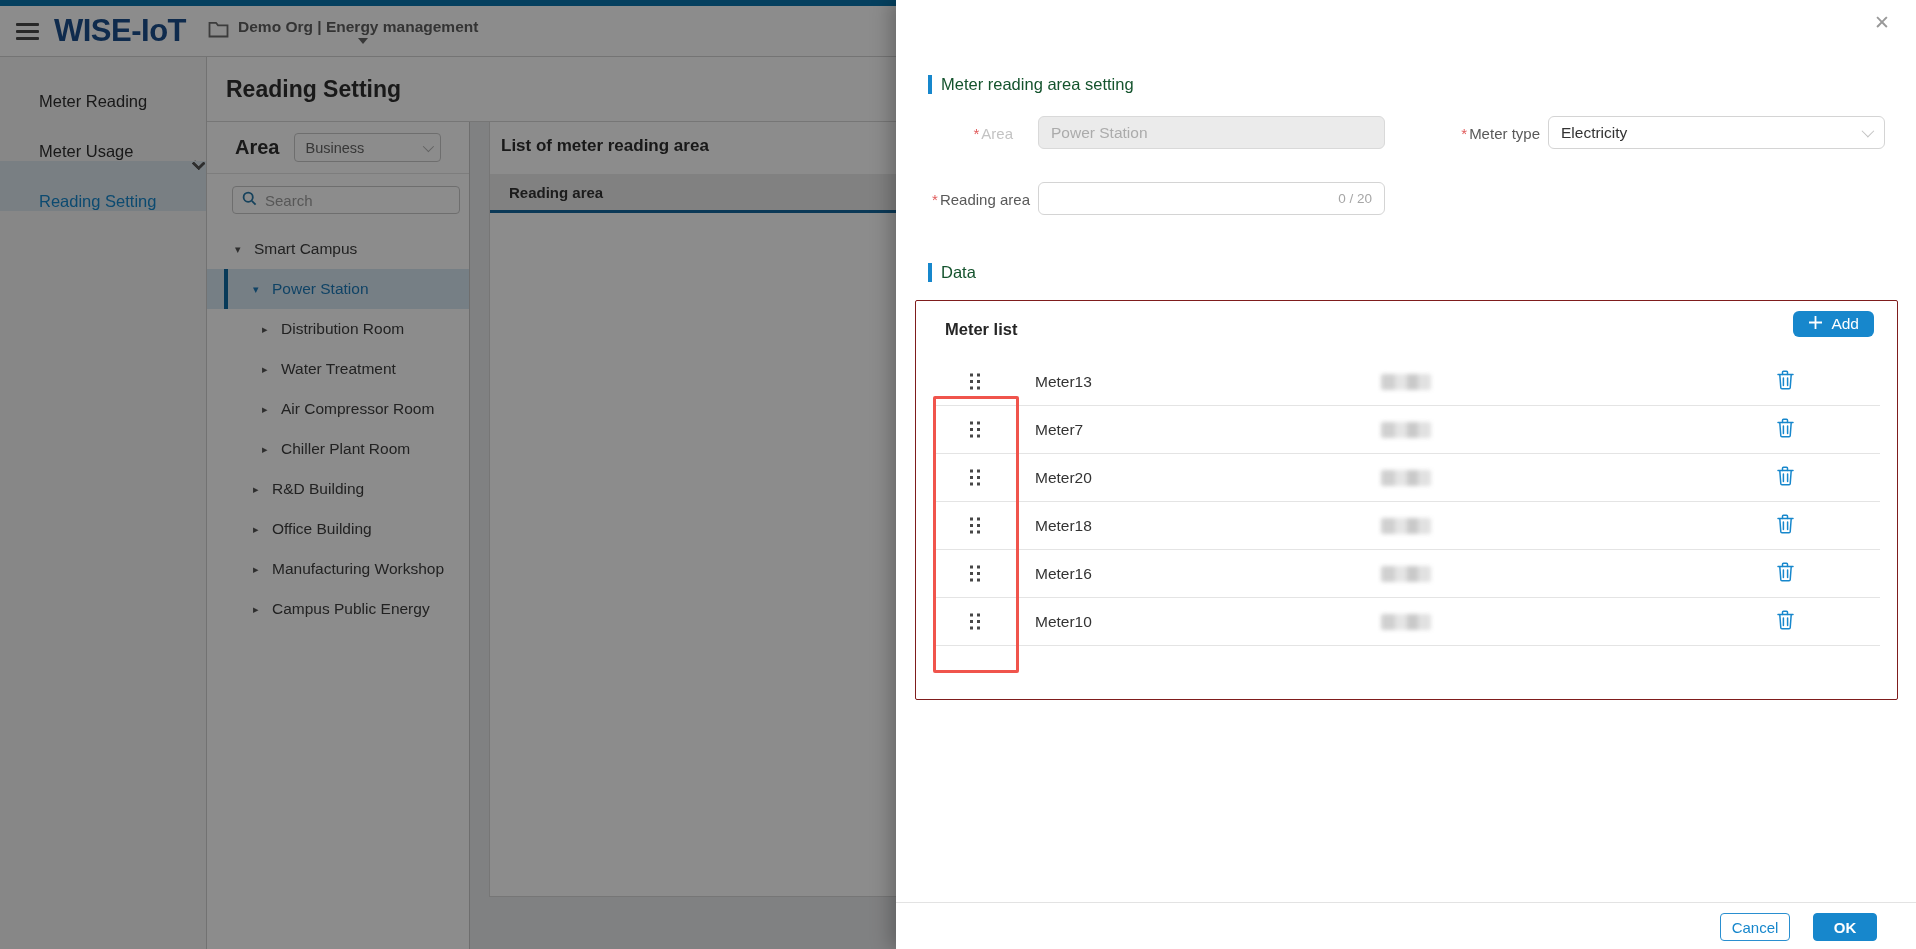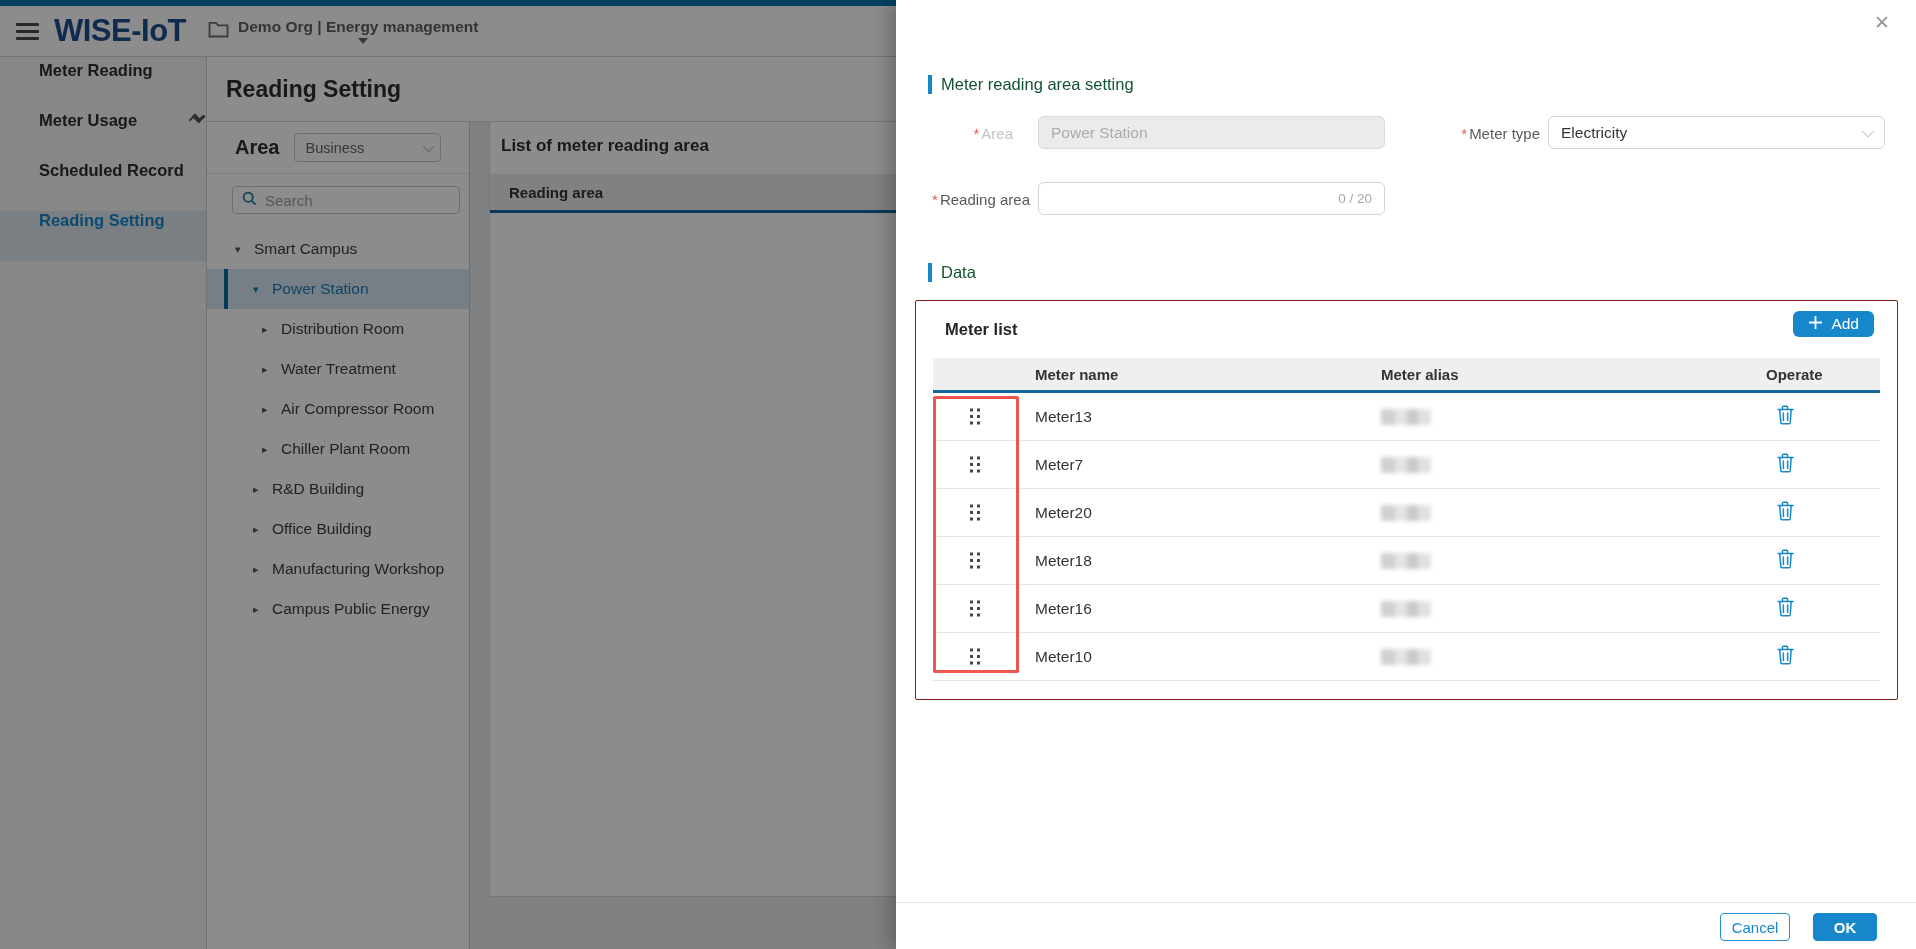--- a/index.html
+++ b/index.html
@@ -19,21 +19,21 @@
   .appbar{position:absolute;top:6px;left:0;width:100%;height:51px;background:#fff;border-bottom:1px solid #d4d4d4;display:flex;align-items:center;}
   .hamburger{width:23px;height:17px;margin-left:16px;display:flex;flex-direction:column;justify-content:space-between;cursor:pointer;}
   .hamburger i{display:block;height:3px;background:#4a4a4a;border-radius:1px;}
   .logo{margin-left:15px;font-size:31px;font-weight:800;letter-spacing:-0.5px;color:var(--brand);}
   .folder-ic{margin-left:22px;}
   .orgsel{margin-left:9px;display:flex;align-items:center;font-size:15.5px;font-weight:700;color:#5f5f5f;cursor:pointer;flex-direction:column;}
   .orgsel .tri{width:0;height:0;border-left:5px solid transparent;border-right:5px solid transparent;border-top:6px solid #666;margin-left:9px;margin-top:2px;}
 
   
   .sidebar{position:absolute;top:57px;left:0;width:207px;bottom:0;background:#f6f6f6;border-right:1px solid #cfcfcf;padding-top:4px;}
-  .side-item{position:relative;display:flex;align-items:flex-start;font-weight:700;color:#2e2e2e;cursor:pointer;}
+  .side-item{position:relative;display:flex;align-items:flex-end;font-weight:400;color:#2e2e2e;cursor:pointer;}
   .side-item.main{height:56px;padding-left:20px;font-size:17.5px;}
   .side-item.sub{height:50px;padding-left:39px;font-size:16.5px;}
   .side-item.active{background:#dde8ef;color:var(--accent);}
   .chev{position:absolute;right:26px;width:9px;height:9px;border-right:2px solid #555;border-bottom:2px solid #555;}
   .chev.down{transform:rotate(45deg) translateY(-3px);}
   .chev.up{transform:rotate(-135deg) translateY(-2px);}
 
   
   .main{position:absolute;left:207px;top:57px;right:0;bottom:0;background:#e9ebed;}
   .title-band{position:absolute;top:0;left:0;right:0;height:65px;background:#fff;border-bottom:1px solid #d8d8d8;display:flex;align-items:center;padding-left:19px;}
@@ -154,24 +154,20 @@
       <div class="side-item main">
     <span class="side-label">Auto Recording</span>
     <span class="chev up"></span>
   </div>
       <div class="side-item sub">
     <span class="side-label">Meter Reading</span>
 
   </div>
       <div class="side-item sub">
     <span class="side-label">Meter Usage</span>
-
-  </div>
-      <div class="side-item sub">
-    <span class="side-label">Scheduled Record</span>
 
   </div>
       <div class="side-item sub active">
     <span class="side-label">Reading Setting</span>
 
   </div>
       <div class="side-item main">
     <span class="side-label">Allocation Config</span>
 
   </div>
@@ -315,26 +311,20 @@
       <div class="card-title">Meter list</div>
       <button class="add-btn">
         <span>
           <svg width="15" height="15" viewBox="0 0 15 15" fill="none" stroke="#fff" stroke-width="1.8">
               <path d="M7.5 1 v13 M1 7.5 h13"></path>
             </svg>
         </span>
         <span>Add</span>
       </button>
       <div class="mtable">
-        <div class="mhead">
-          <div></div>
-          <div class="c-name">Meter name</div>
-          <div class="c-alias">Meter alias</div>
-          <div class="c-op">Operate</div>
-        </div>
         <div id="meter-rows">
             <div class="mrow">
     <div class="drag-cell">
       <svg width="11" height="17" viewBox="0 0 11 17" fill="#474747">
                   <rect x="0" y="0.5" width="3" height="3"></rect>
                   <rect x="7" y="0.5" width="3" height="3"></rect>
                   <rect x="0" y="7" width="3" height="3"></rect>
                   <rect x="7" y="7" width="3" height="3"></rect>
                   <rect x="0" y="13.5" width="3" height="3"></rect>
                   <rect x="7" y="13.5" width="3" height="3"></rect>

